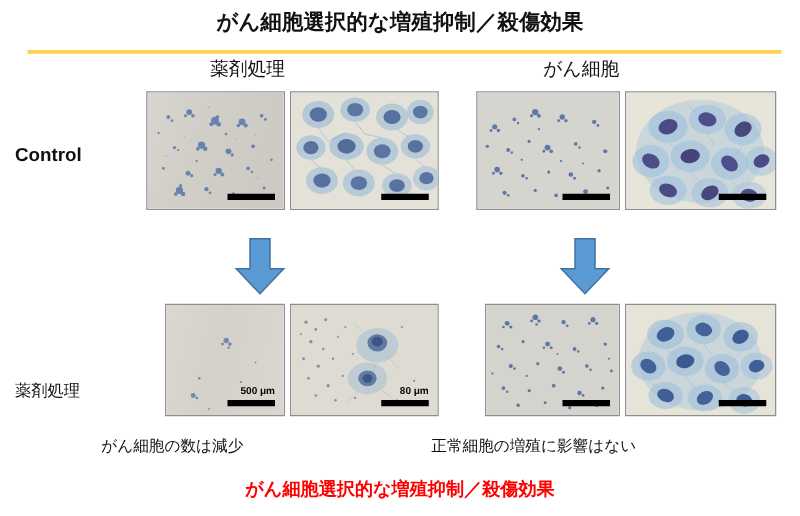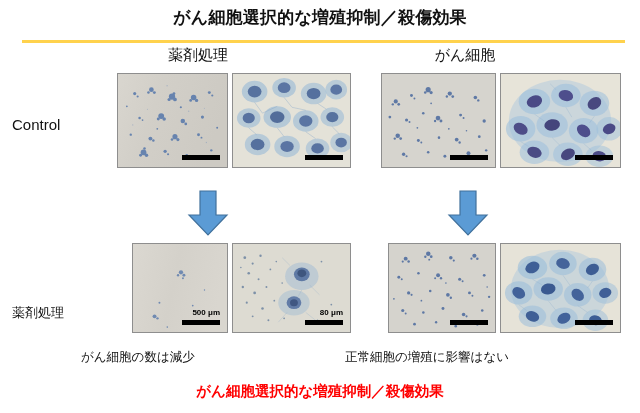--- a/index.html
+++ b/index.html
@@ -51,21 +51,21 @@
   
   .row-label {
     position: absolute;
     text-align: left;
     white-space: nowrap;
     color: #111111;
   }
   #row-label-control {
     left: 12px; top: 116px;
     font-size: 15px;
-    font-weight: normal;
+    font-weight: bold;
   }
   #row-label-treated {
     left: 12px; top: 279px;
     font-size: 13px;
     font-weight: normal;
     margin-top: 25px;
   }
 
   
   .panel {

